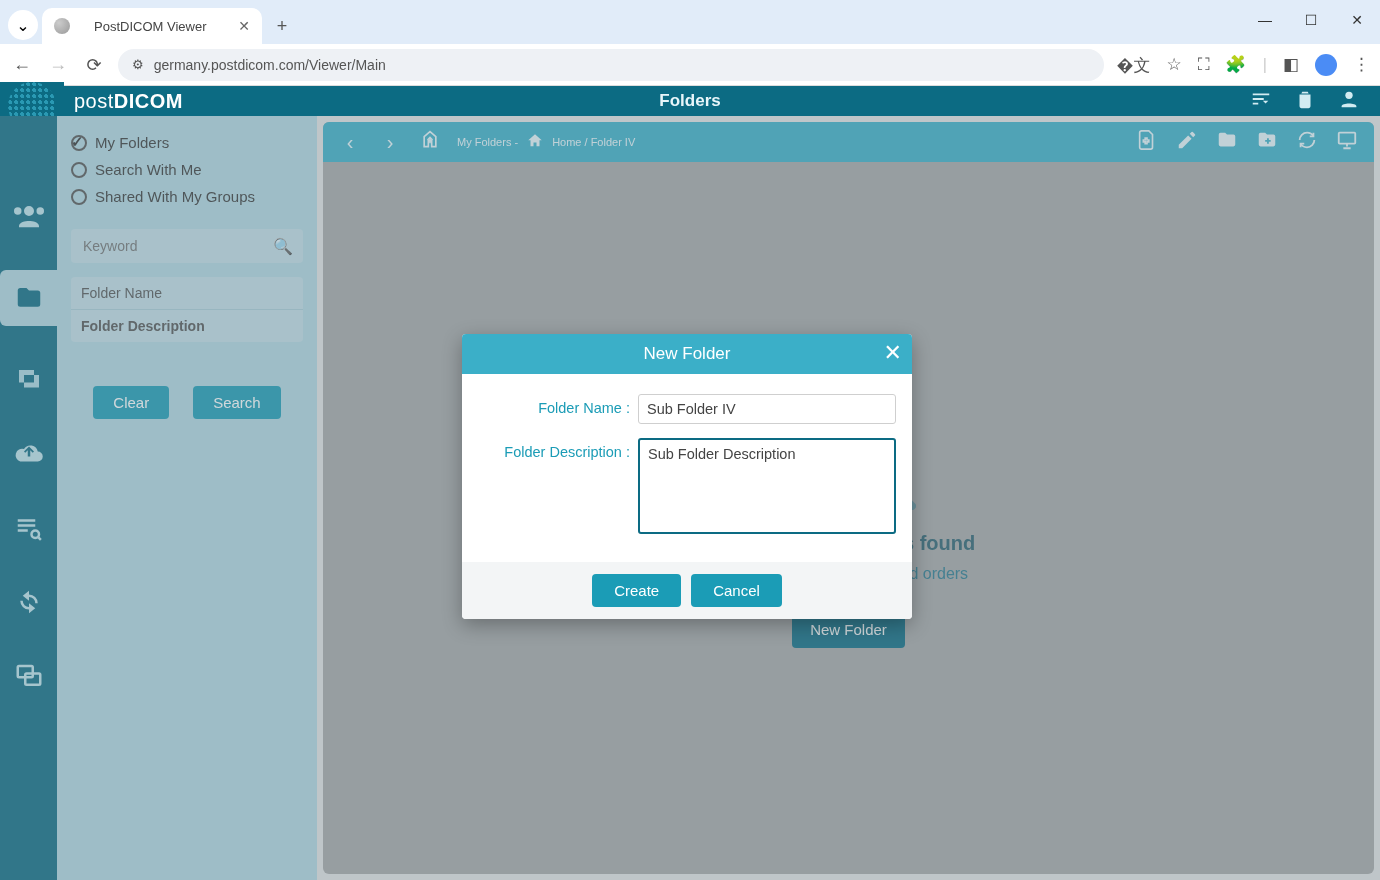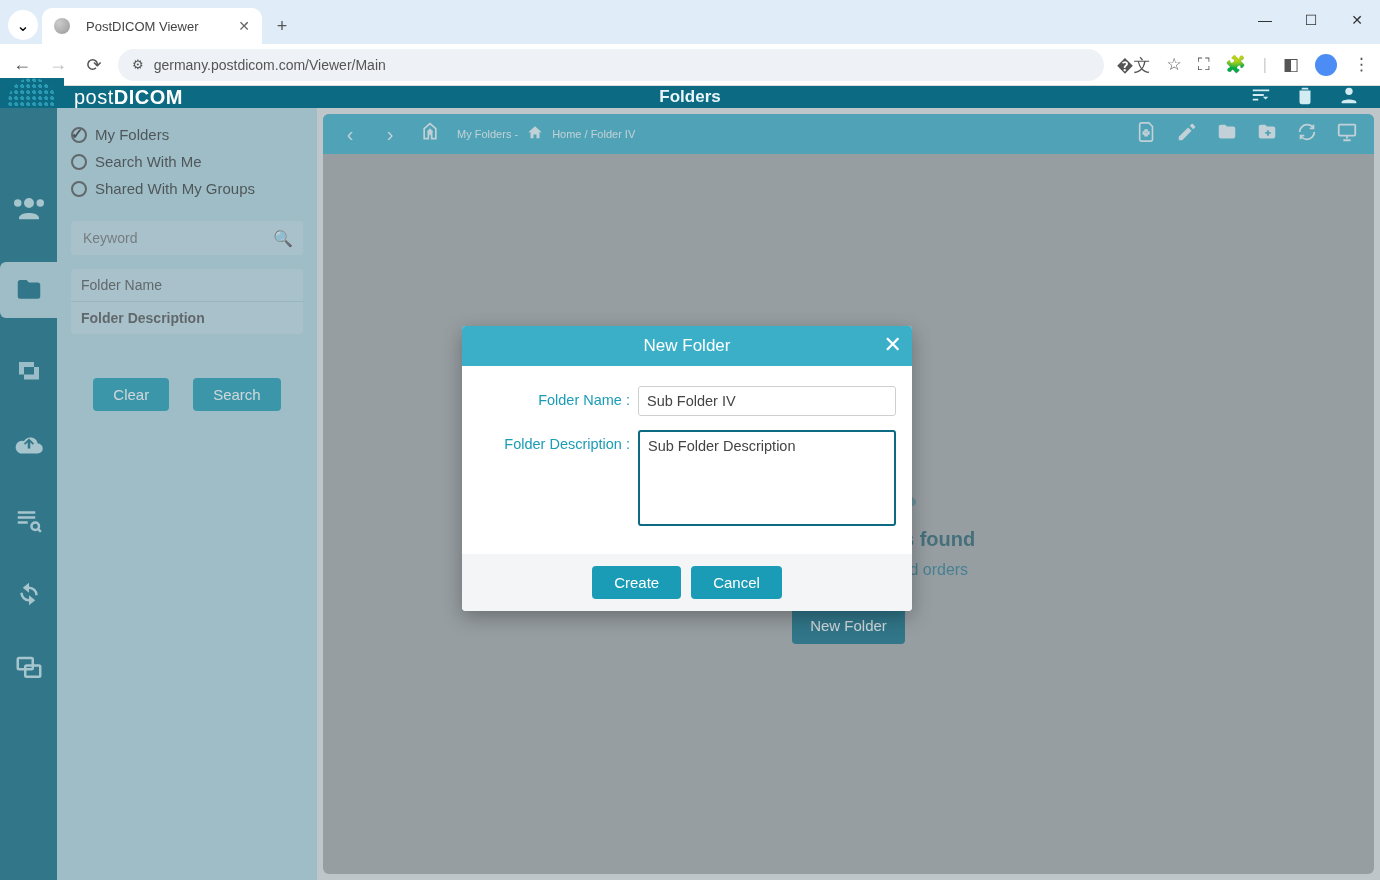--- a/index.html
+++ b/index.html
@@ -10,38 +10,38 @@
     --gray-bg:#e5e5e5;
     --panel-bg:#b3d8e2;
     --white:#ffffff;
   }
   *{box-sizing:border-box;font-family:"Segoe UI",Arial,sans-serif;}
   body{margin:0;width:1380px;height:880px;background:#fff;overflow:hidden;}
   
   .browser{display:flex;flex-direction:column;height:100%;}
   .titlebar{height:44px;background:#e1ecf9;display:flex;align-items:flex-end;position:relative;}
   .tab-dropdown{width:30px;height:30px;margin:0 4px 4px 8px;border-radius:50%;background:#fff;display:flex;align-items:center;justify-content:center;}
-  .tab{background:#fff;border-radius:10px 10px 0 0;height:36px;display:flex;align-items:center;padding:0 12px;gap:16px;min-width:220px;}
+  .tab{background:#fff;border-radius:10px 10px 0 0;height:36px;display:flex;align-items:center;padding:0 12px;gap:24px;min-width:220px;}
   .favicon{width:16px;height:16px;border-radius:50%;background:radial-gradient(circle at 30% 30%,#ccc,#999);}
   .tab-title{font-size:13px;color:#444;}
   .tab-close{font-size:14px;color:#666;margin-left:auto;}
   .new-tab{width:28px;height:28px;display:flex;align-items:center;justify-content:center;color:#555;font-size:18px;margin-left:6px;margin-bottom:4px;}
   .win-controls{position:absolute;right:0;top:0;display:flex;height:40px;}
   .win-controls div{width:46px;display:flex;align-items:center;justify-content:center;font-size:14px;color:#333;}
   .toolbar{height:42px;background:#fff;border-bottom:1px solid #ddd;display:flex;align-items:center;padding:0 10px;gap:12px;}
   .nav-btn{color:#555;font-size:18px;width:24px;text-align:center;}
   .nav-btn.disabled{color:#bbb;}
   .url-bar{flex:1;height:32px;background:#eef1f5;border-radius:16px;display:flex;align-items:center;padding:0 14px;gap:10px;color:#555;font-size:14px;}
   .url-icon{font-size:13px;}
   .tb-right{display:flex;align-items:center;gap:16px;color:#555;}
   .tb-right .ic{font-size:17px;}
   .profile-dot{width:22px;height:22px;border-radius:50%;background:#4b8cf5;display:inline-block;}
   
   .app{flex:1;display:flex;flex-direction:column;position:relative;}
-  .app-header{height:22px;background:var(--teal-dark);display:flex;align-items:center;color:#d8f0f6;position:relative;}
+  .app-header{height:30px;background:var(--teal-dark);display:flex;align-items:center;color:#d8f0f6;position:relative;}
   .logo-area{width:64px;height:38px;background:var(--teal-dark);display:flex;align-items:center;justify-content:center;}
   .logo-sphere{width:48px;height:48px;border-radius:50%;background:radial-gradient(circle at 35% 35%,#2a99b3 2px,transparent 2px) 0 0/6px 6px,var(--teal-dark);margin-top:10px;}
   .brand{color:#fff;font-weight:600;font-size:20px;margin-left:10px;letter-spacing:0.5px;}
   .brand .thin{font-weight:300;}
   .header-title{position:absolute;left:50%;transform:translateX(-50%);font-weight:600;font-size:17px;color:#e8f6fa;}
   .header-icons{margin-left:auto;display:flex;gap:22px;padding-right:20px;color:#d2ecf2;font-size:20px;}
   .app-body{flex:1;display:flex;position:relative;}
   
   .rail{width:57px;background:var(--teal-dark);display:flex;flex-direction:column;align-items:center;padding-top:80px;gap:34px;}
   .rail-item{color:#bfe3ec;font-size:26px;width:40px;height:40px;display:flex;align-items:center;justify-content:center;}

